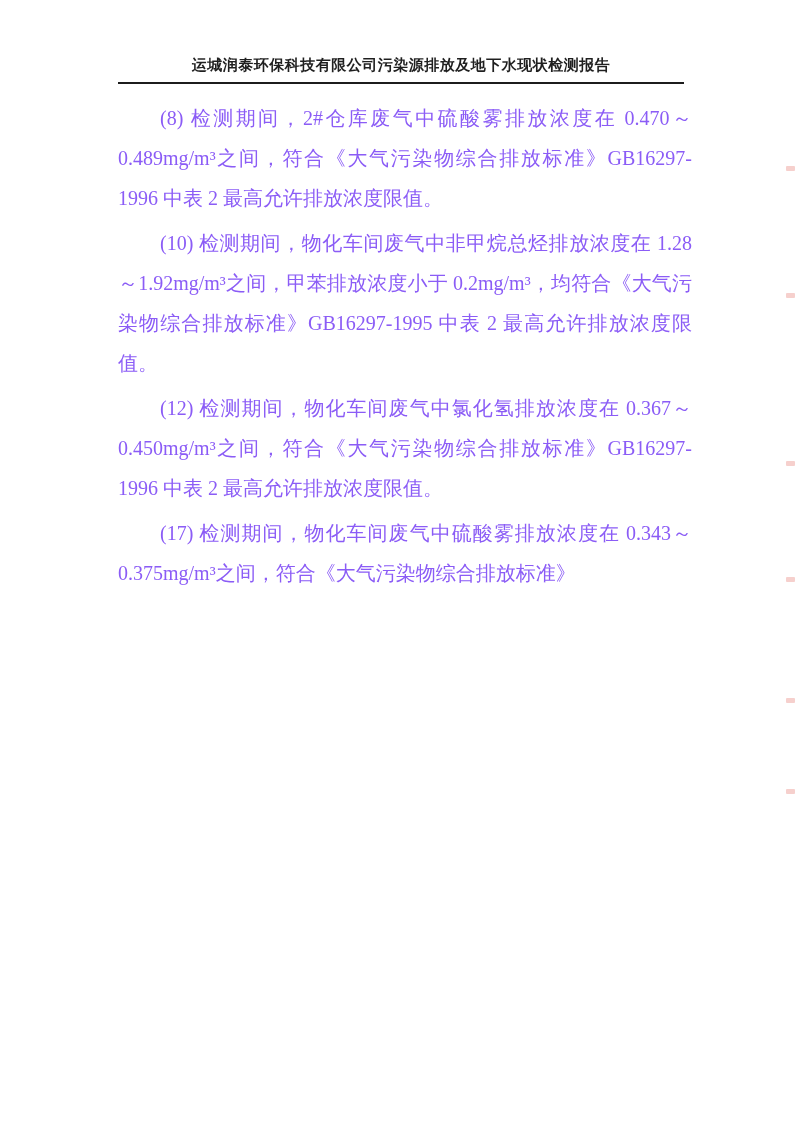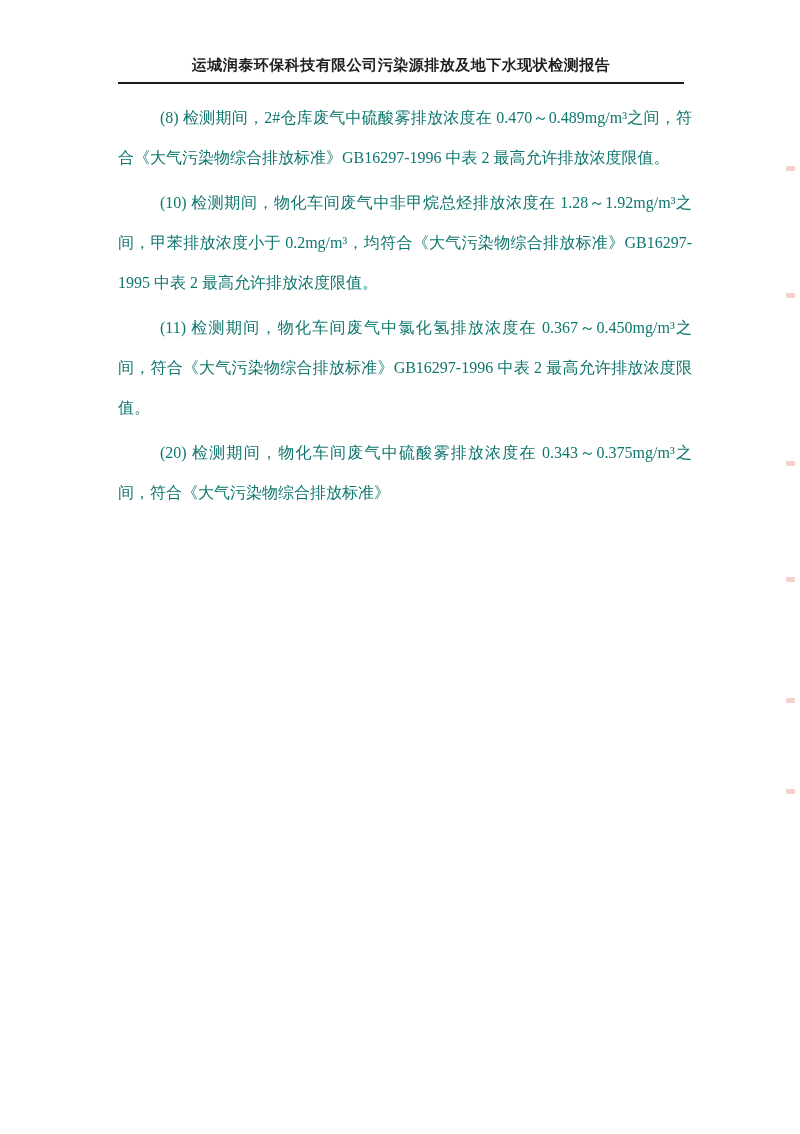--- a/index.html
+++ b/index.html
@@ -36,26 +36,26 @@
     border-bottom: 2.5px solid #1c1c1c;
   }
   .content {
     position: absolute;
     top: 98px;
     left: 118px;
     width: 574px;
   }
   .para {
     margin: 0 0 5px 0;
-    font-size: 16px;
+    font-size: 20px;
     line-height: 40px;
     text-align: justify;
     text-justify: inter-character;
     text-indent: 42px;
-    color: #0f766e;
+    color: #8b5cf6;
   }
   .footer {
     position: absolute;
     top: 1052px;
     left: 193px;
     font-size: 17px;
     letter-spacing: 2px;
     color: #222222;
     white-space: nowrap;
   }
@@ -85,22 +85,22 @@
 <div class="page">
 
   <div class="header">
     <div class="header-title">运城润泰环保科技有限公司污染源排放及地下水现状检测报告</div>
     <div class="header-rule"></div>
   </div>
 
   <div class="content">
     <p class="para">(8) 检测期间，2#仓库废气中硫酸雾排放浓度在 0.470～0.489mg/m³之间，符合《大气污染物综合排放标准》GB16297-1996 中表 2 最高允许排放浓度限值。</p>
     <p class="para">(10)  检测期间，物化车间废气中非甲烷总烃排放浓度在 1.28～1.92mg/m³之间，甲苯排放浓度小于 0.2mg/m³，均符合《大气污染物综合排放标准》GB16297-1995 中表 2 最高允许排放浓度限值。</p>
-    <p class="para">(11)  检测期间，物化车间废气中氯化氢排放浓度在 0.367～0.450mg/m³之间，符合《大气污染物综合排放标准》GB16297-1996 中表 2 最高允许排放浓度限值。</p>
-    <p class="para">(20)  检测期间，物化车间废气中硫酸雾排放浓度在 0.343～0.375mg/m³之间，符合《大气污染物综合排放标准》</p>
+    <p class="para">(12)  检测期间，物化车间废气中氯化氢排放浓度在 0.367～0.450mg/m³之间，符合《大气污染物综合排放标准》GB16297-1996 中表 2 最高允许排放浓度限值。</p>
+    <p class="para">(17)  检测期间，物化车间废气中硫酸雾排放浓度在 0.343～0.375mg/m³之间，符合《大气污染物综合排放标准》</p>
   </div>
 
   <div class="footer">
     <span class="page-indicator">第 39 页 共 41 页</span>
     <span class="company">山西伟恒环境监测有限公司</span>
   </div>
 
   <div class="scan-mark" style="top:166px"></div>
   <div class="scan-mark" style="top:293px"></div>
   <div class="scan-mark" style="top:461px"></div>

